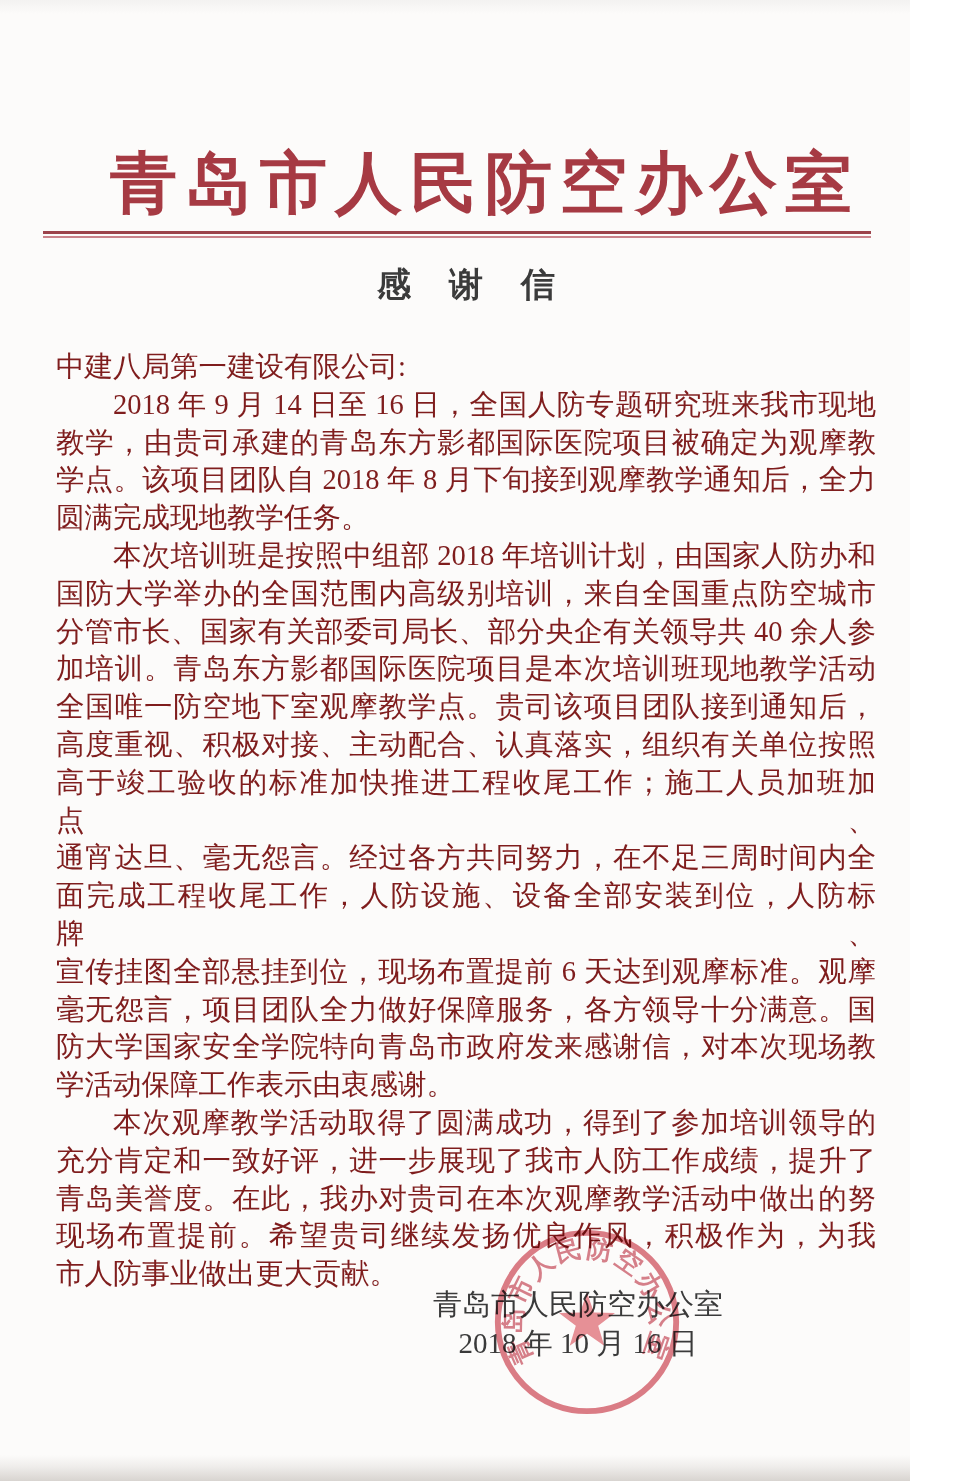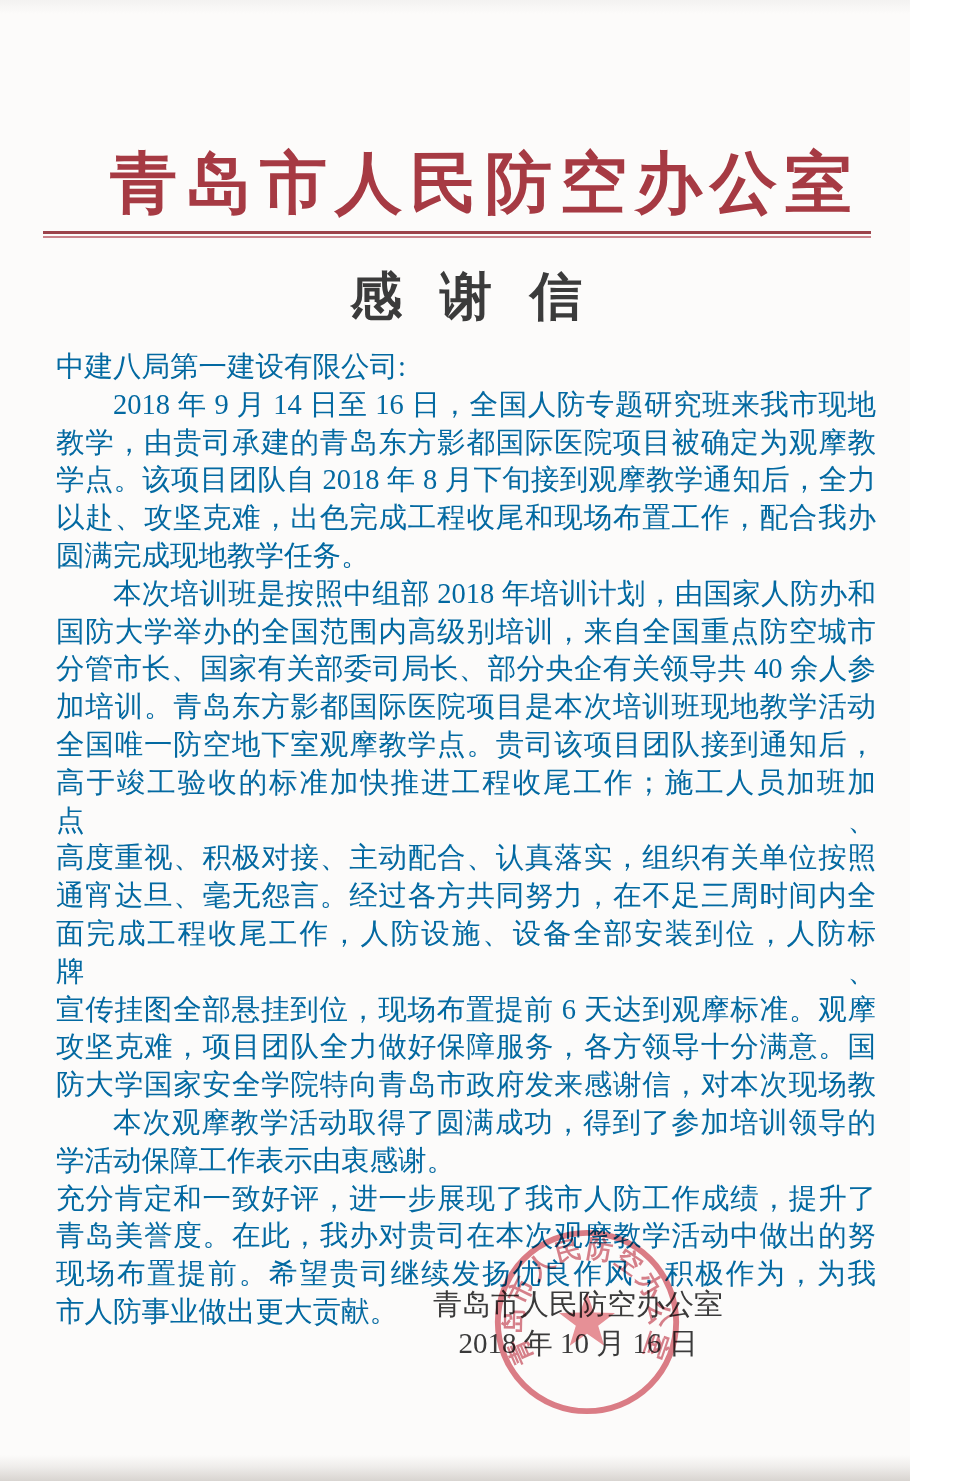--- a/index.html
+++ b/index.html
@@ -24,26 +24,26 @@
   }
   .double-rule{
     position:absolute;top:231px;left:43px;width:828px;height:8px;
   }
   .double-rule .r1{height:3px;background:var(--rule-dark,#9c434b);}
   .double-rule .gap{height:2px;}
   .double-rule .r2{height:2px;background:var(--rule-light,#ca838b);}
   .letter-title{
     position:absolute;top:262px;left:0;width:970px;
     text-align:center;
-    font-size:52px;font-weight:bold;color:#3b3b3b;
+    font-size:34px;font-weight:bold;color:#3b3b3b;
   }
   .letter-title span{letter-spacing:38px;}
   .letter-body{
     position:absolute;top:348px;left:56px;width:820px;
-    font-size:28.5px;line-height:37.8px;color:#0369a1;
+    font-size:28.5px;line-height:37.8px;color:#7f1d1d;
   }
   .addressee{text-align:left;}
   .bline{
     text-align:justify;
     text-align-last:justify;
     text-justify:inter-character;
   }
   .bline.first{text-indent:2em;}
   .bline.plast{text-align-last:left;}
   .signature{
@@ -81,36 +81,35 @@
   <div class="letter-title">
     <span>感谢信</span>
   </div>
 
   <div class="letter-body">
     <div class="addressee">中建八局第一建设有限公司:</div>
     <div>
         <div class="bline first">2018 年 9 月 14 日至 16 日，全国人防专题研究班来我市现地</div>
         <div class="bline">教学，由贵司承建的青岛东方影都国际医院项目被确定为观摩教</div>
         <div class="bline">学点。该项目团队自 2018 年 8 月下旬接到观摩教学通知后，全力</div>
-        <div class="bline">以赴、攻坚克难，出色完成工程收尾和现场布置工作，配合我办</div>
         <div class="bline plast">圆满完成现地教学任务。</div>
         <div class="bline first">本次培训班是按照中组部 2018 年培训计划，由国家人防办和</div>
         <div class="bline">国防大学举办的全国范围内高级别培训，来自全国重点防空城市</div>
         <div class="bline">分管市长、国家有关部委司局长、部分央企有关领导共 40 余人参</div>
         <div class="bline">加培训。青岛东方影都国际医院项目是本次培训班现地教学活动</div>
         <div class="bline">全国唯一防空地下室观摩教学点。贵司该项目团队接到通知后，</div>
+        <div class="bline">高度重视、积极对接、主动配合、认真落实，组织有关单位按照</div>
         <div class="bline">高于竣工验收的标准加快推进工程收尾工作；施工人员加班加点、</div>
-        <div class="bline">高度重视、积极对接、主动配合、认真落实，组织有关单位按照</div>
         <div class="bline">通宵达旦、毫无怨言。经过各方共同努力，在不足三周时间内全</div>
         <div class="bline">面完成工程收尾工作，人防设施、设备全部安装到位，人防标牌、</div>
         <div class="bline">宣传挂图全部悬挂到位，现场布置提前 6 天达到观摩标准。观摩</div>
-        <div class="bline">攻坚克难，项目团队全力做好保障服务，各方领导十分满意。国</div>
+        <div class="bline">毫无怨言，项目团队全力做好保障服务，各方领导十分满意。国</div>
         <div class="bline">防大学国家安全学院特向青岛市政府发来感谢信，对本次现场教</div>
+        <div class="bline plast">学活动保障工作表示由衷感谢。</div>
         <div class="bline first">本次观摩教学活动取得了圆满成功，得到了参加培训领导的</div>
-        <div class="bline plast">学活动保障工作表示由衷感谢。</div>
         <div class="bline">充分肯定和一致好评，进一步展现了我市人防工作成绩，提升了</div>
         <div class="bline">青岛美誉度。在此，我办对贵司在本次观摩教学活动中做出的努</div>
         <div class="bline">现场布置提前。希望贵司继续发扬优良作风，积极作为，为我</div>
         <div class="bline plast">市人防事业做出更大贡献。</div>
       </div>
   </div>
 
   <div class="signature">
     <div>青岛市人民防空办公室</div>
     <div>2018 年 10 月 16 日</div>

